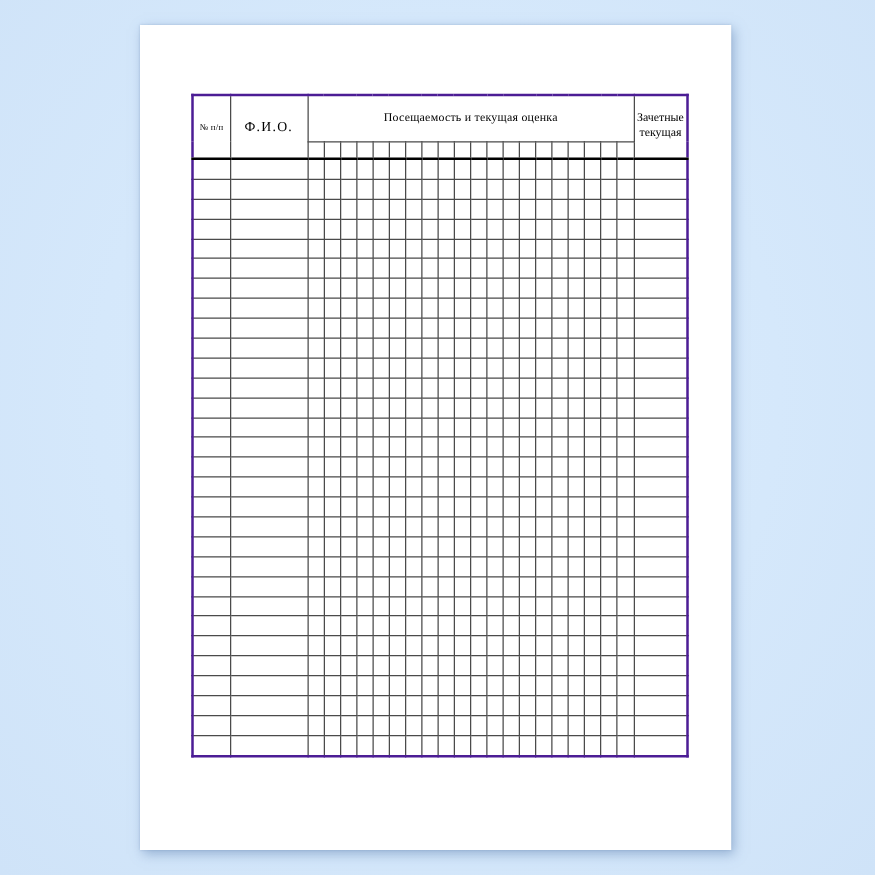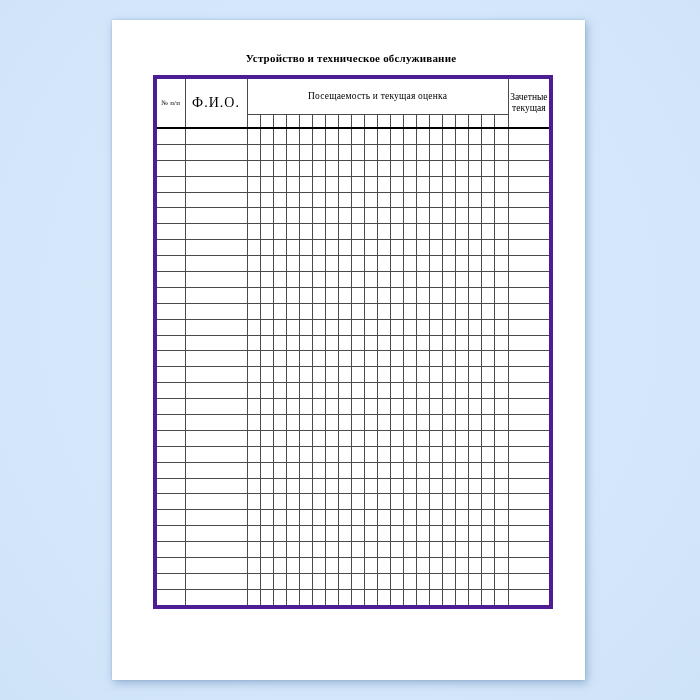--- a/index.html
+++ b/index.html
@@ -53,31 +53,31 @@
     border: 1px solid #4a4a4a;
     padding: 0;
     margin: 0;
     font-weight: normal;
     color: #000;
     text-align: center;
     vertical-align: middle;
     overflow: hidden;
   }
   table.journal {
-    border: 4px solid #4c1d95;
+    border: 2px solid #4c1d95;
   }
   
   tr.header-main { height: 37px; }
   tr.header-sub  { height: 14px; }
   th.h-index {
     font-size: 7px;
     letter-spacing: 0.2px;
   }
   th.h-name {
-    font-size: 14px;
+    font-size: 11px;
     letter-spacing: 1px;
   }
   th.h-att {
     font-family: Liberation Serif, serif;
     font-size: 9.5px;
     letter-spacing: 0.2px;
   }
   th.h-credit {
     font-size: 9.5px;
     line-height: 1.2;
@@ -88,21 +88,20 @@
   thead th.h-credit,
   thead tr.header-sub th {
     border-bottom: 2.5px solid #000;
   }
   tbody td { height: 14.9px; }
 </style>
 </head>
 <body>
 
 <div class="page">
-  <div class="doc-title">Устройство и техническое обслуживание</div>
 
   <table class="journal">
     <colgroup id="colgroup">
         <col class="col-index">
         <col class="col-name">
         <col class="col-att">
         <col class="col-att">
         <col class="col-att">
         <col class="col-att">
         <col class="col-att">

